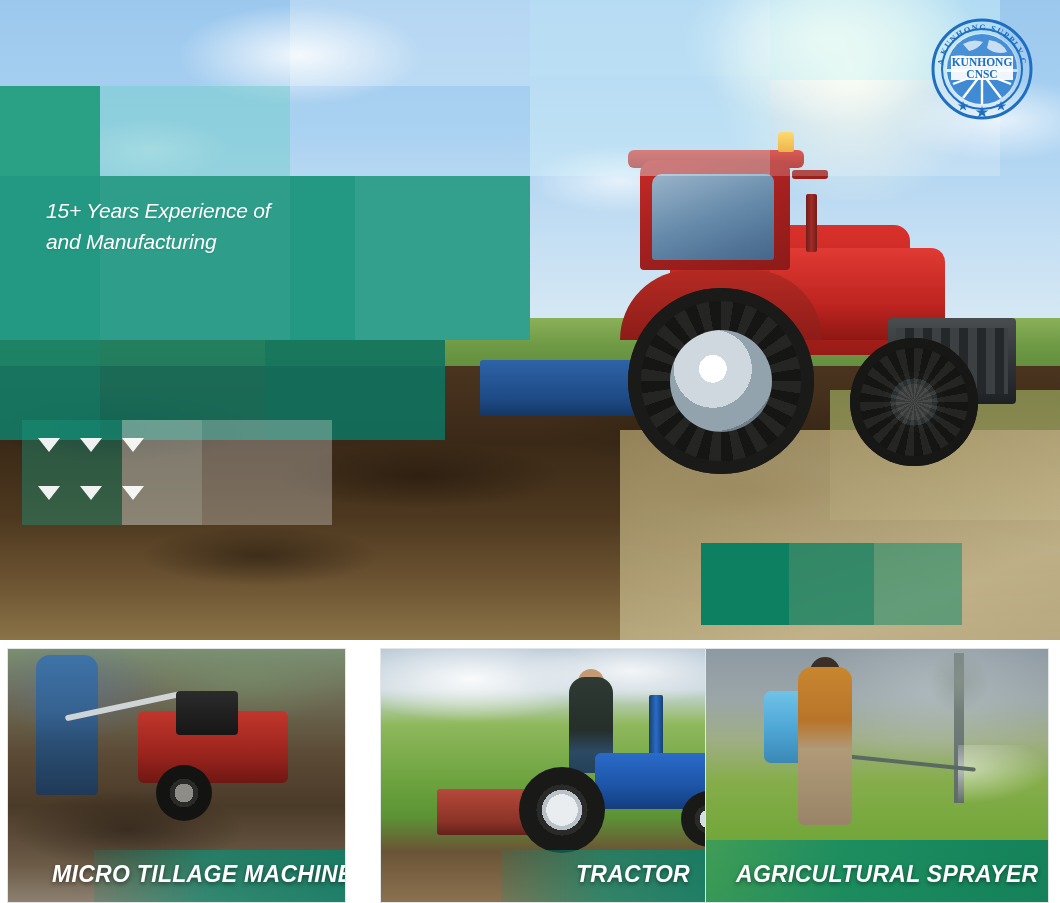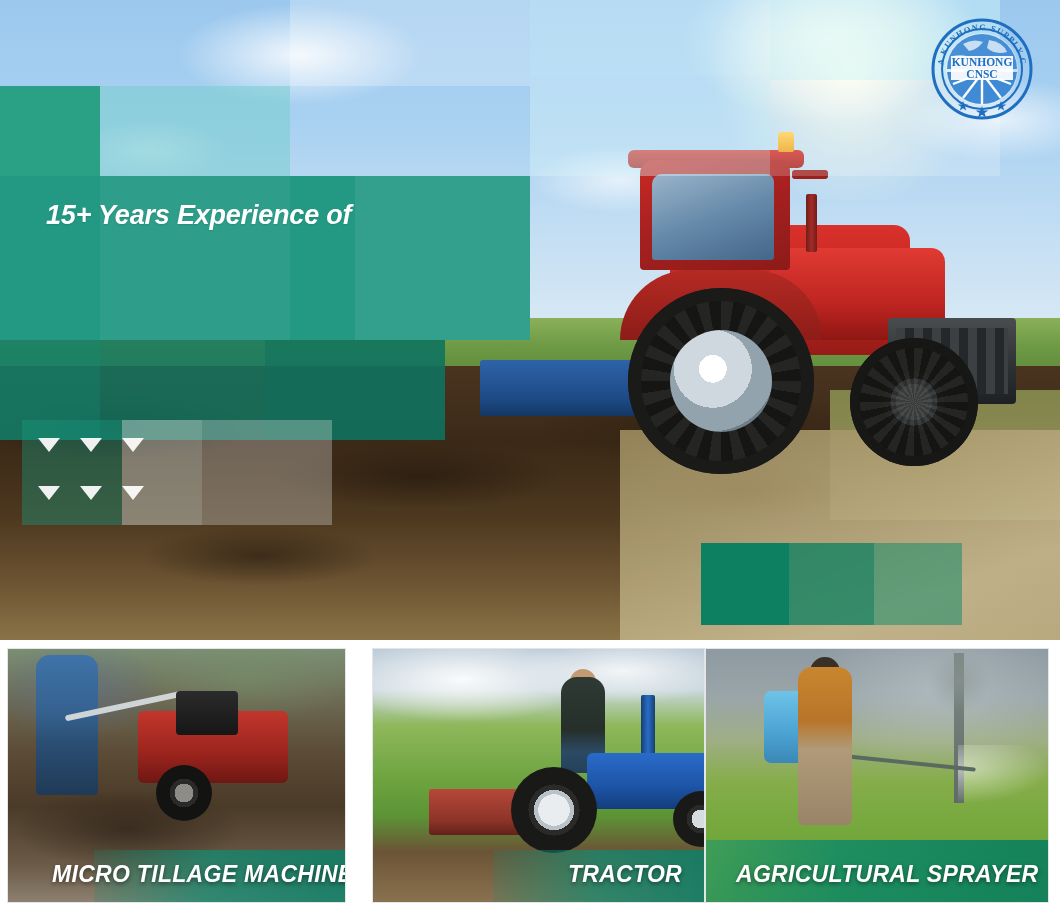--- a/index.html
+++ b/index.html
@@ -208,22 +208,22 @@
     background: rgba(14,110,92,0.45);
   }
   .sub-band-c {
     position: absolute; left: 0; top: 340px; width: 100px; height: 100px;
     background: rgba(20,140,115,0.30);
   }
 
   .hero-text { position: absolute; left: 46px; top: 196px; width: 470px; }
   .headline {
     color: #ffffff;
-    font-size: 27px;
-    font-weight: bold;
+    font-size: 21px;
+    font-weight: normal;
     font-style: italic;
     line-height: 1.47;
     letter-spacing: -0.2px;
     text-shadow: 0 1px 2px rgba(0,0,0,0.12);
   }
   .subtitle {
     position: absolute; left: 46px; top: 345px; width: 420px;
     color: #ffffff;
     font-size: 14.5px;
     font-style: italic;
@@ -261,21 +261,21 @@
   .logo svg { display: block; }
 
   
   .cards { position: absolute; left: 0; top: 648px; width: 1060px; height: 255px; }
   .card {
     position: absolute; top: 0; height: 255px; overflow: hidden;
     border: 1px solid #e3e6e6;
     background: #dfe3e0;
   }
   .card-1 { left: 7px;   width: 339px; }
-  .card-2 { left: 372px; width: 333px; }
+  .card-2 { left: 380px; width: 333px; }
   .card-3 { left: 705px; width: 344px; }
 
   .card-photo { position: absolute; inset: 0; }
 
   
   .p1 {
     background:
       radial-gradient(ellipse 120px 70px at 70px 40px, rgba(90,110,150,0.55) 0%, rgba(90,110,150,0) 72%),
       radial-gradient(ellipse 150px 60px at 240px 30px, rgba(120,150,110,0.45) 0%, rgba(120,150,110,0) 74%),
       radial-gradient(ellipse 160px 55px at 120px 180px, rgba(35,24,16,0.55) 0%, rgba(35,24,16,0) 72%),
@@ -451,20 +451,21 @@
     <div class="gp-col-1"></div>
     <div class="gp-col-2"></div>
 
     <div class="sub-band"></div>
     <div class="sub-band-c"></div>
     <div class="sub-band-b"></div>
 
     <div class="hero-text">
       <div class="headline">
         <div>15+ Years Experience of</div>
+        <div>and Manufacturing</div>
       </div>
     </div>
 
 
     <div class="arrow-block">
       <div class="ab-1"></div>
       <div class="ab-2"></div>
       <div class="ab-3"></div>
       <div class="arrow-grid">
         <div class="arrow-tri"></div>

